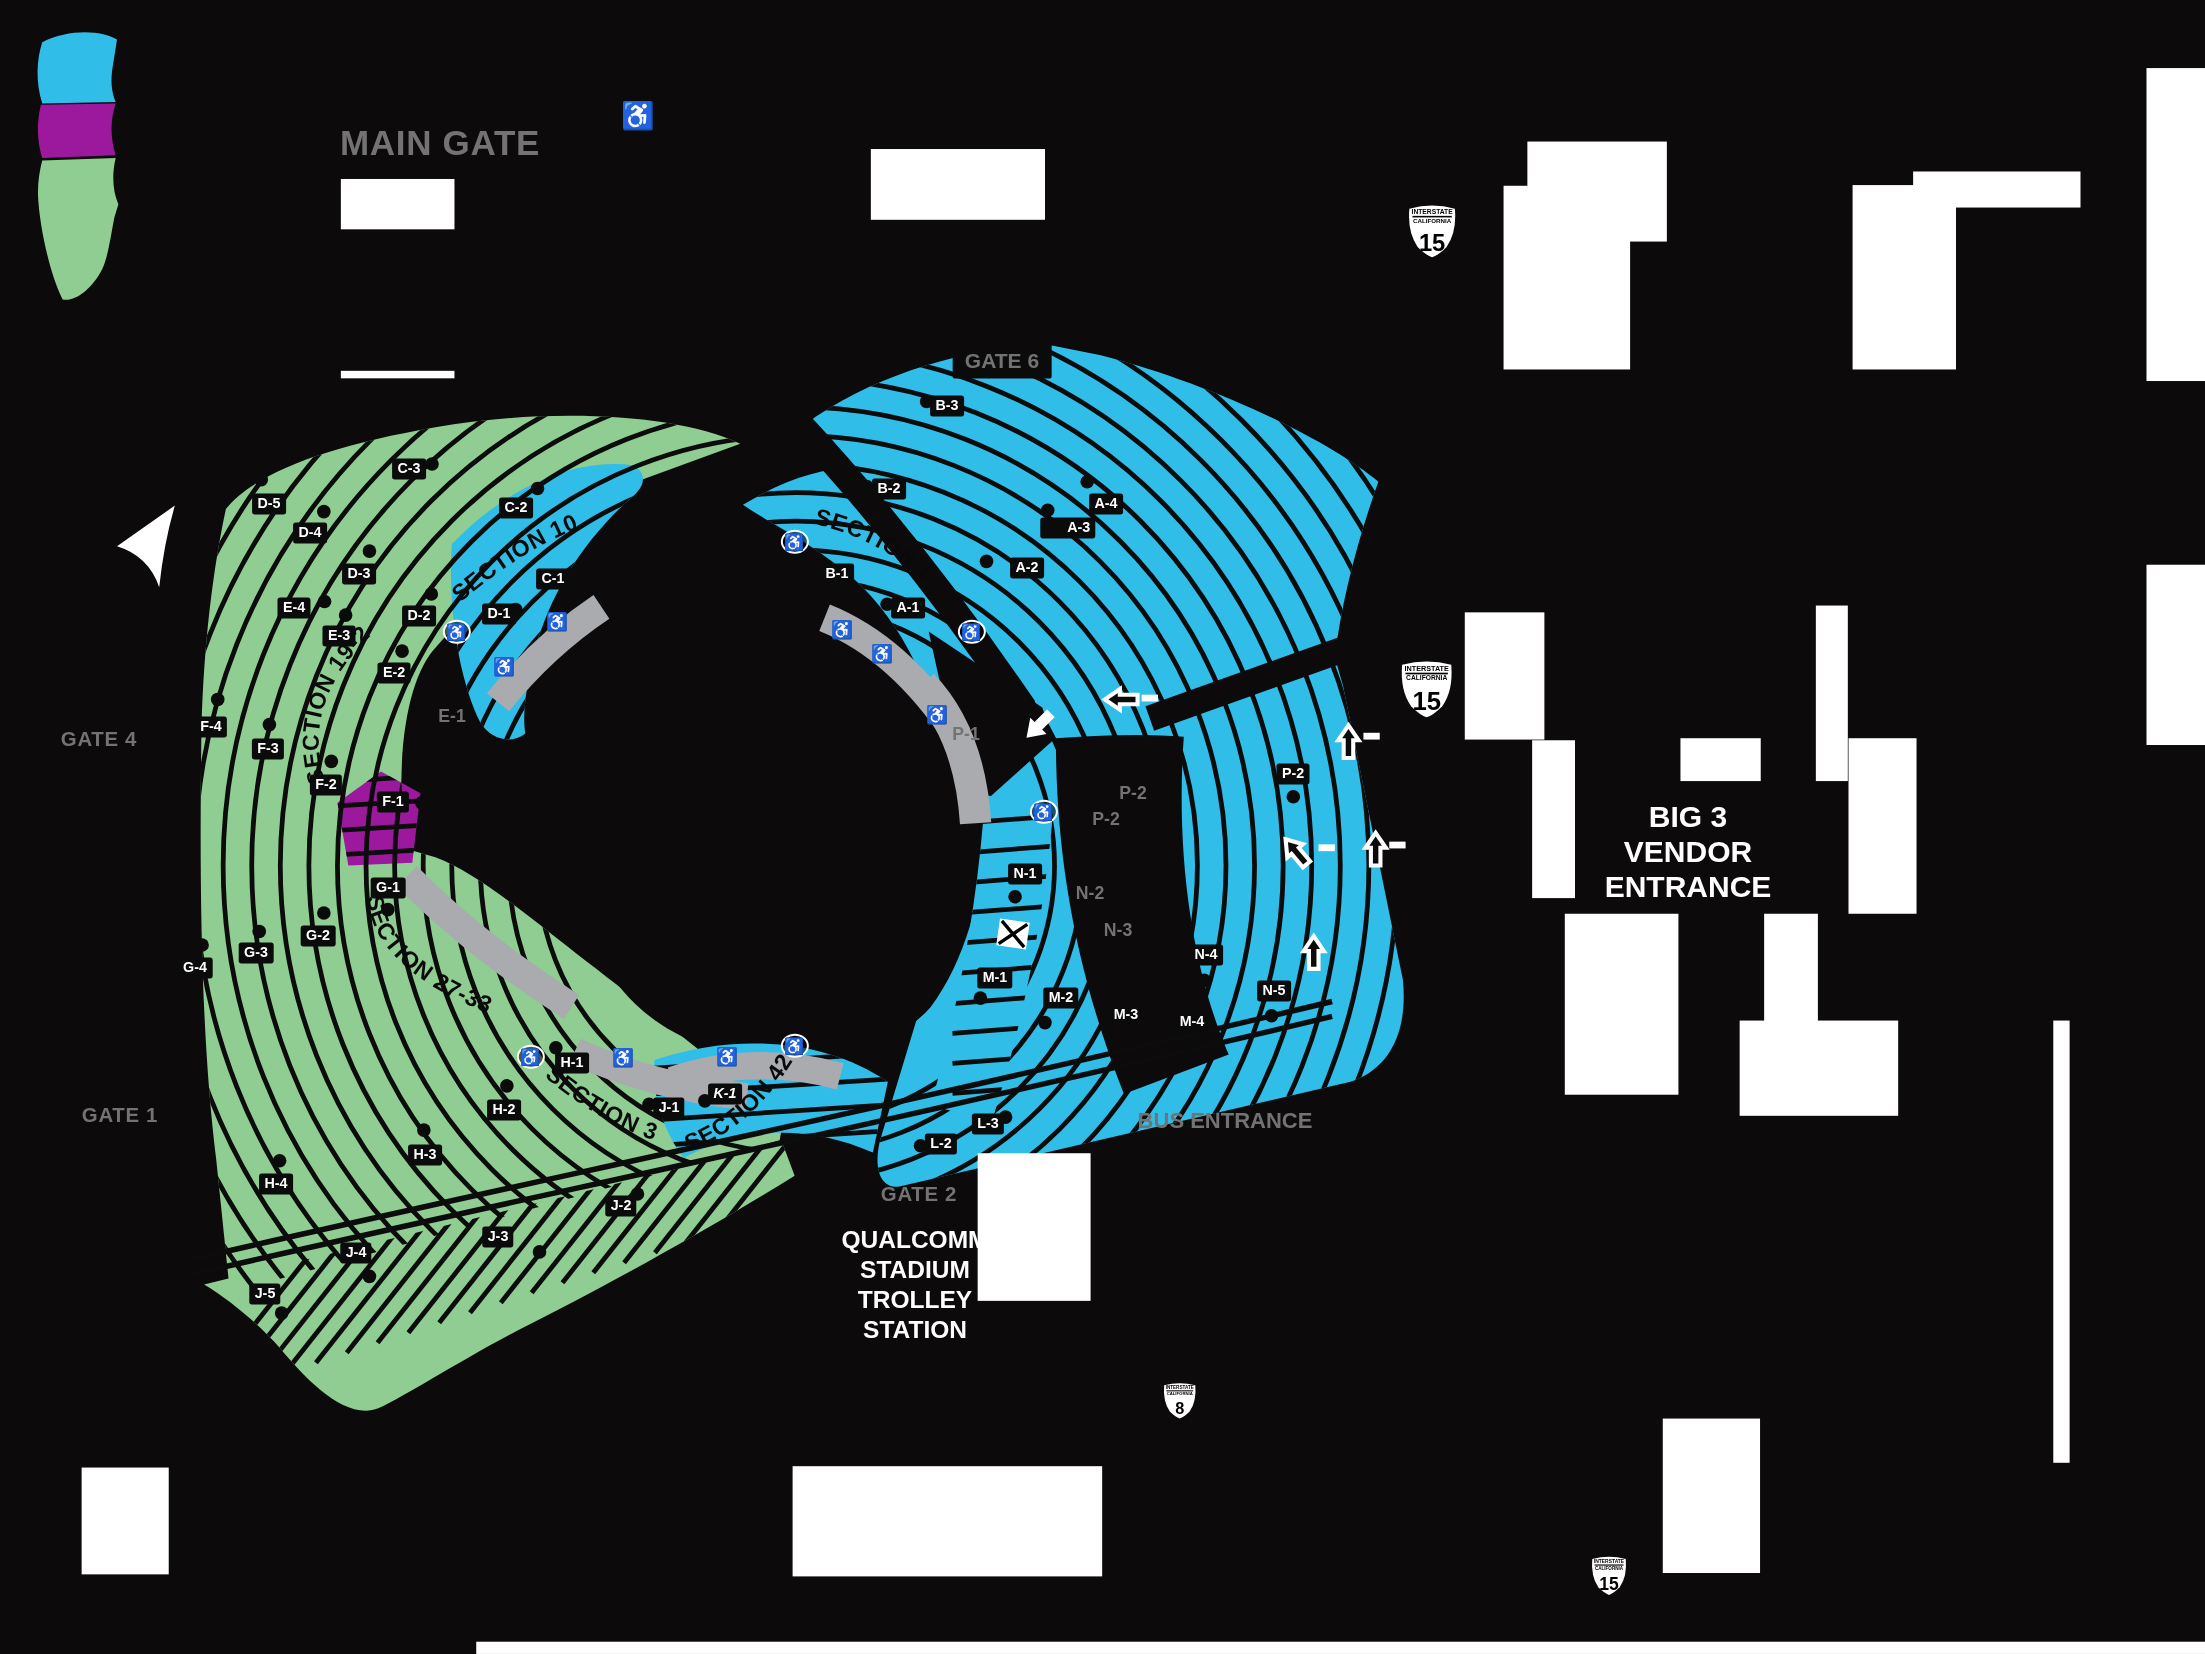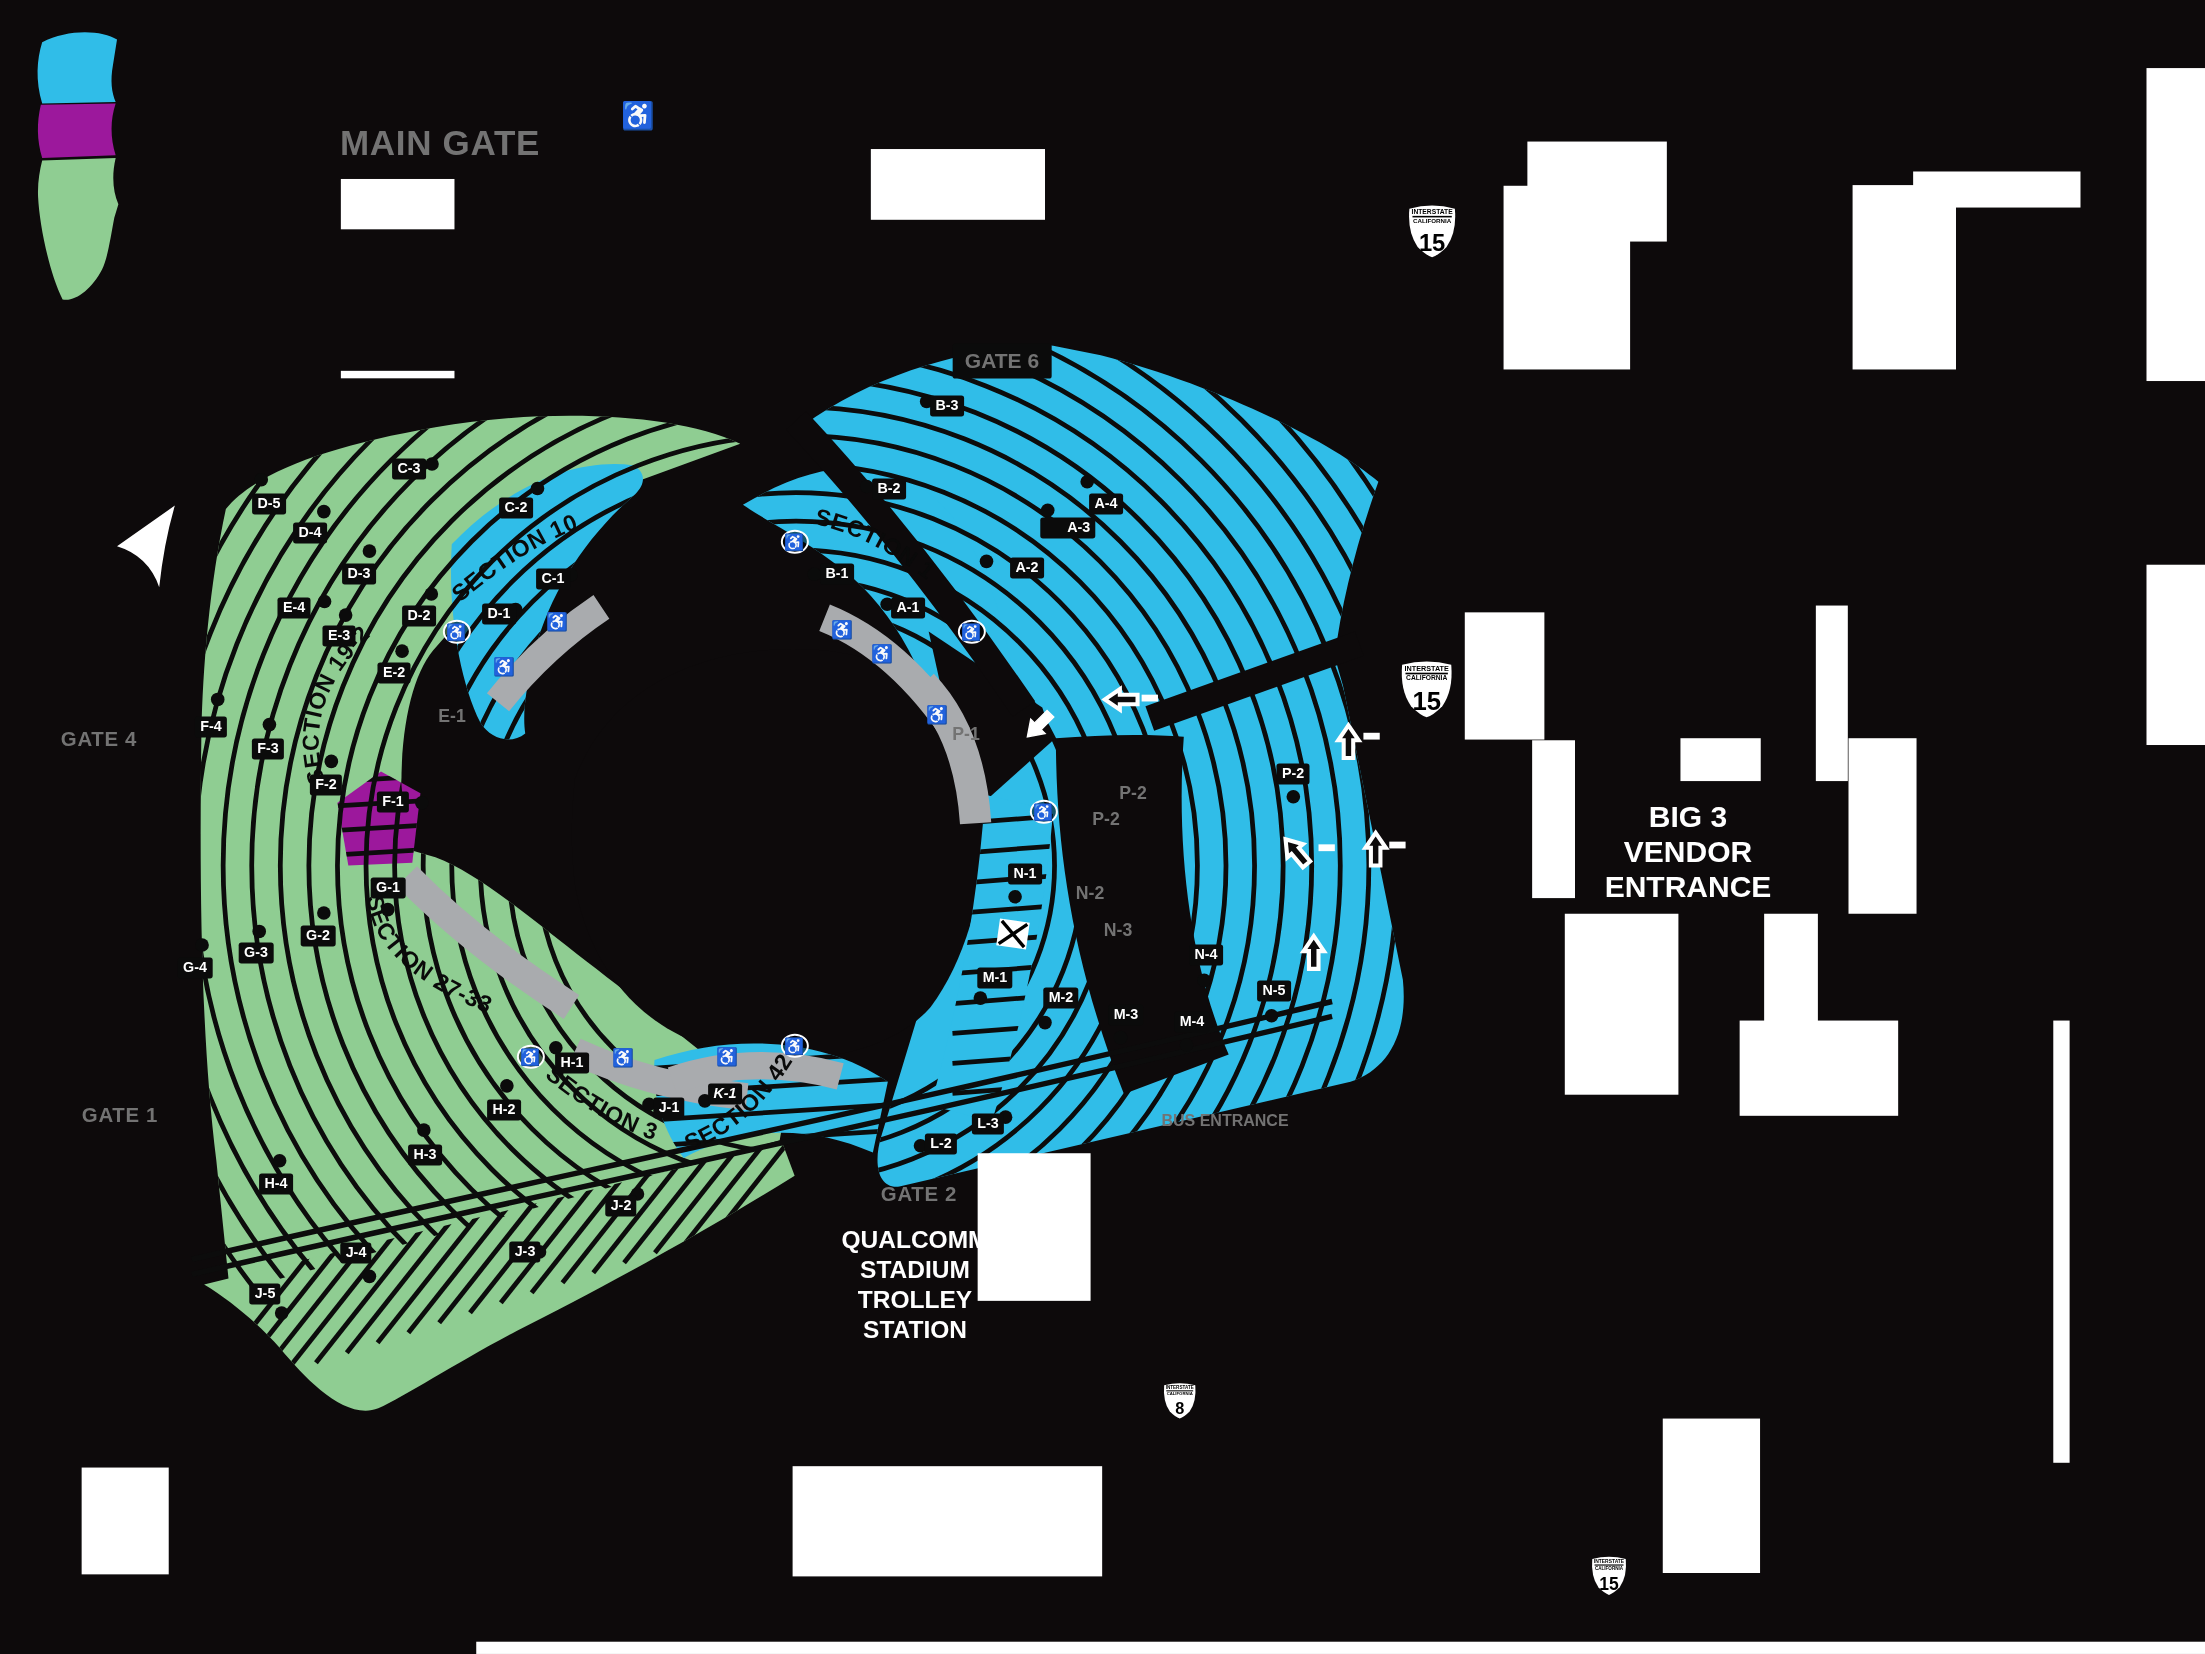--- a/index.html
+++ b/index.html
@@ -261,21 +261,21 @@
     <div class="lbl gate-boxed" style="left: 1002px; top: 361px;">GATE 6</div>
     <div class="lbl gate" style="left: 919px; top: 1194px;">GATE 2</div>
     <div class="lbl gate" style="left: 120px; top: 1115px;">GATE 1</div>
     <div class="lbl gate" style="left: 99px; top: 739px;">GATE 4</div>
     <div class="lbl area" style="left: 452px; top: 716px;">E-1</div>
     <div class="lbl area" style="left: 966px; top: 734px;">P-1</div>
     <div class="lbl area" style="left: 1133px; top: 793px;">P-2</div>
     <div class="lbl area" style="left: 1106px; top: 819px;">P-2</div>
     <div class="lbl area" style="left: 1090px; top: 893px;">N-2</div>
     <div class="lbl area" style="left: 1118px; top: 930px;">N-3</div>
-    <div class="lbl area" style="left: 1225px; top: 1121px; font-size: 16px;">BUS ENTRANCE</div>
+    <div class="lbl area" style="left: 1225px; top: 1121px; font-size: 22px;">BUS ENTRANCE</div>
     <div class="mblock" style="left: 1688px; top: 851px; font-size: 30px; line-height: 35px;">
       <div>BIG 3</div>
       <div>VENDOR</div>
       <div>ENTRANCE</div>
     </div>
     <div class="mblock" style="left: 915px; top: 1285px; font-size: 24.5px; line-height: 30px;">
       <div>QUALCOMM</div>
       <div>STADIUM</div>
       <div>TROLLEY</div>
       <div>STATION</div>
@@ -305,21 +305,21 @@
     <div class="lbl marker" style="left: 388px; top: 888px;">G-1</div>
     <div class="lbl marker" style="left: 318px; top: 936px;">G-2</div>
     <div class="lbl marker" style="left: 256px; top: 953px;">G-3</div>
     <div class="lbl marker" style="left: 195px; top: 968px;">G-4</div>
     <div class="lbl marker" style="left: 572px; top: 1063px;">H-1</div>
     <div class="lbl marker" style="left: 504px; top: 1110px;">H-2</div>
     <div class="lbl marker" style="left: 425px; top: 1155px;">H-3</div>
     <div class="lbl marker" style="left: 276px; top: 1184px;">H-4</div>
     <div class="lbl marker" style="left: 669px; top: 1108px;">J-1</div>
     <div class="lbl marker" style="left: 621px; top: 1206px;">J-2</div>
-    <div class="lbl marker" style="left: 525px; top: 1237px; margin-top: 15px;">J-3</div>
+    <div class="lbl marker" style="left: 498px; top: 1237px;">J-3</div>
     <div class="lbl marker" style="left: 356px; top: 1253px;">J-4</div>
     <div class="lbl marker" style="left: 265px; top: 1294px;">J-5</div>
     <div class="lbl marker" style="left: 725px; top: 1094px; font-style: italic;">K-1</div>
     <div class="lbl marker" style="left: 941px; top: 1144px;">L-2</div>
     <div class="lbl marker" style="left: 988px; top: 1124px;">L-3</div>
     <div class="lbl marker" style="left: 995px; top: 978px;">M-1</div>
     <div class="lbl marker" style="left: 1061px; top: 998px;">M-2</div>
     <div class="lbl marker" style="left: 1126px; top: 1015px;">M-3</div>
     <div class="lbl marker" style="left: 1192px; top: 1022px;">M-4</div>
     <div class="lbl marker" style="left: 1025px; top: 874px;">N-1</div>

